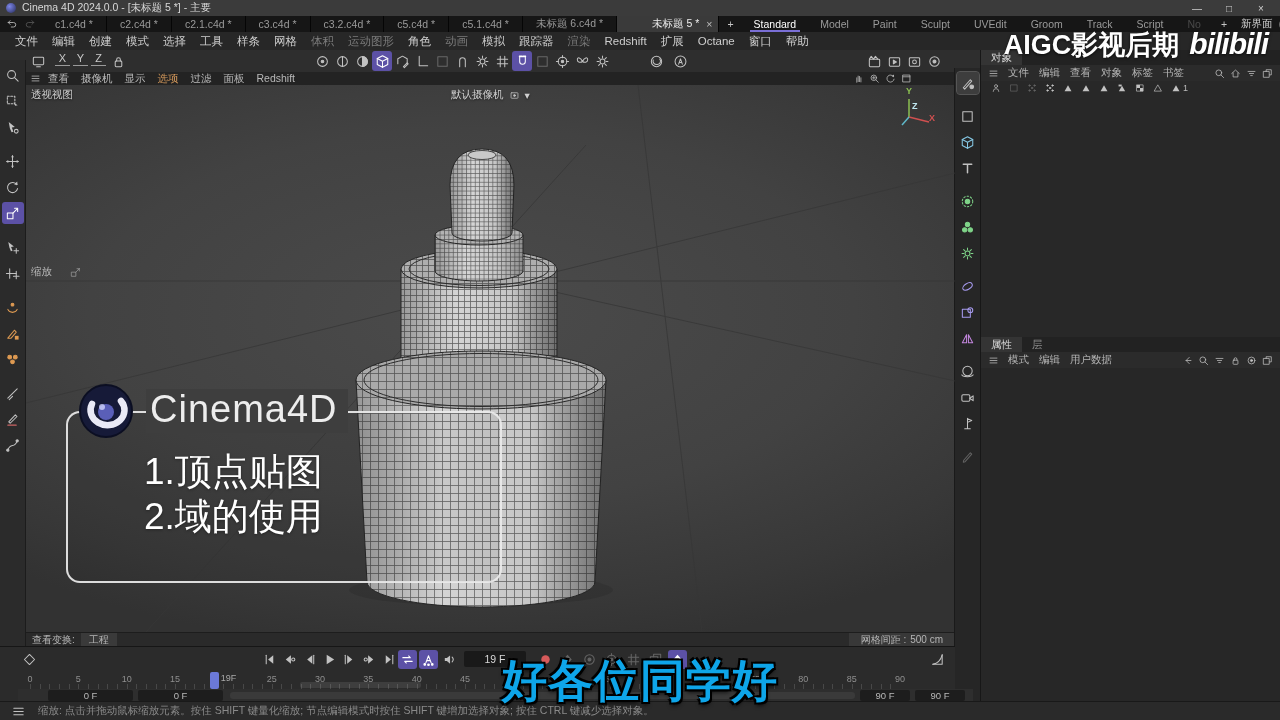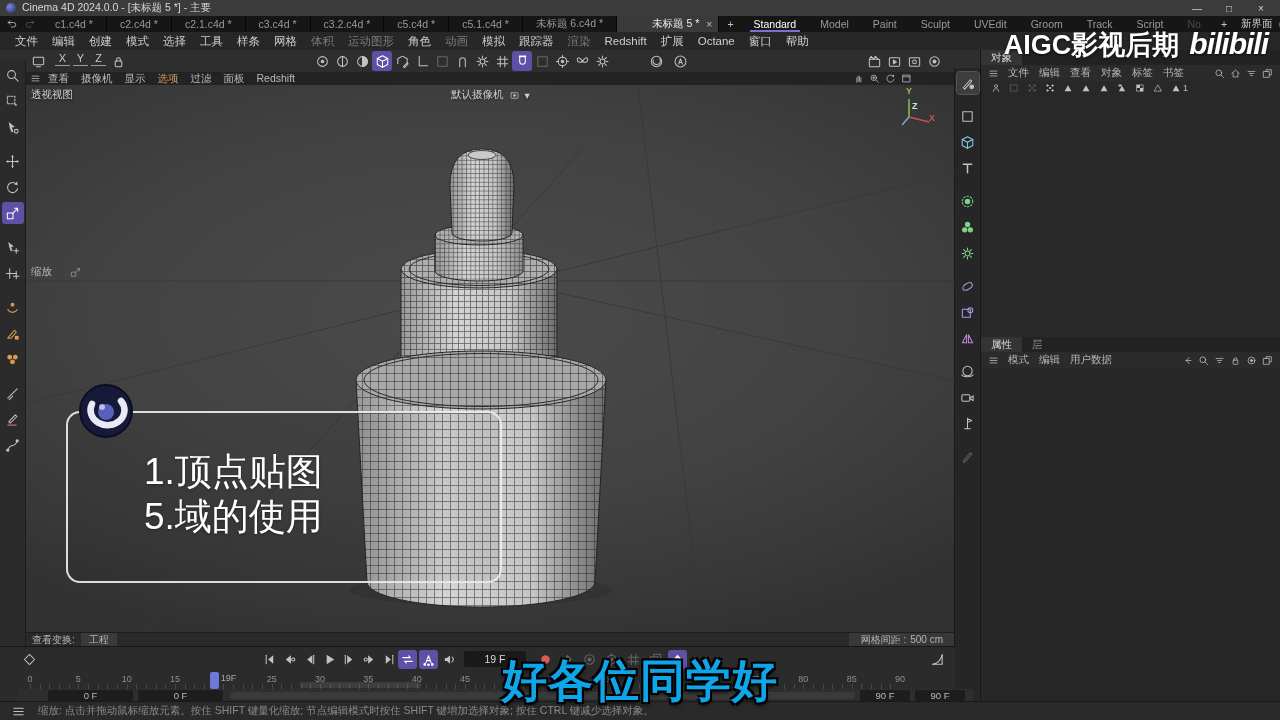--- a/index.html
+++ b/index.html
@@ -653,25 +653,26 @@
     </div>
 
     <div class="card"></div>
     <div class="brand">
       <svg viewBox="0 0 56 56">
         <circle cx="28" cy="28" r="26" fill="#161a38" stroke="#0b0e22" stroke-width="2"></circle>
         <path d="M14 21 a17 15 0 1 0 29 -3" stroke="#e9e9f6" stroke-width="6.5" fill="none" stroke-linecap="round"></path>
         <circle cx="28" cy="29" r="8" fill="#5a5fb8"></circle>
         <circle cx="24" cy="24" r="3" fill="#cfd3ff" opacity="0.8"></circle>
       </svg>
+      <span class="name">Cinema4D</span>
     </div>
     <div class="card-lines">
 
     <div><span>1.顶点贴图</span></div>
-        <div><span>5.域的使用</span></div>
+        <div><span>2.域的使用</span></div>
       </div>
   </div>
 
   <div class="vpbottom">
     <span class="tlabel">查看变换:</span>
     <span class="tvalue">工程</span>
     <span class="gridinfo">
       <span>网格间距 :</span>
       <span>500 cm</span>
     </span>

